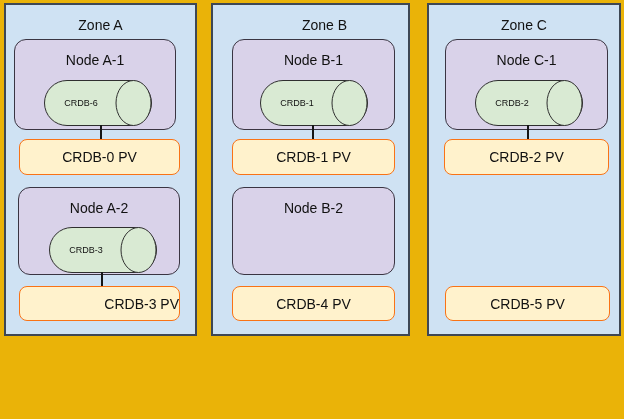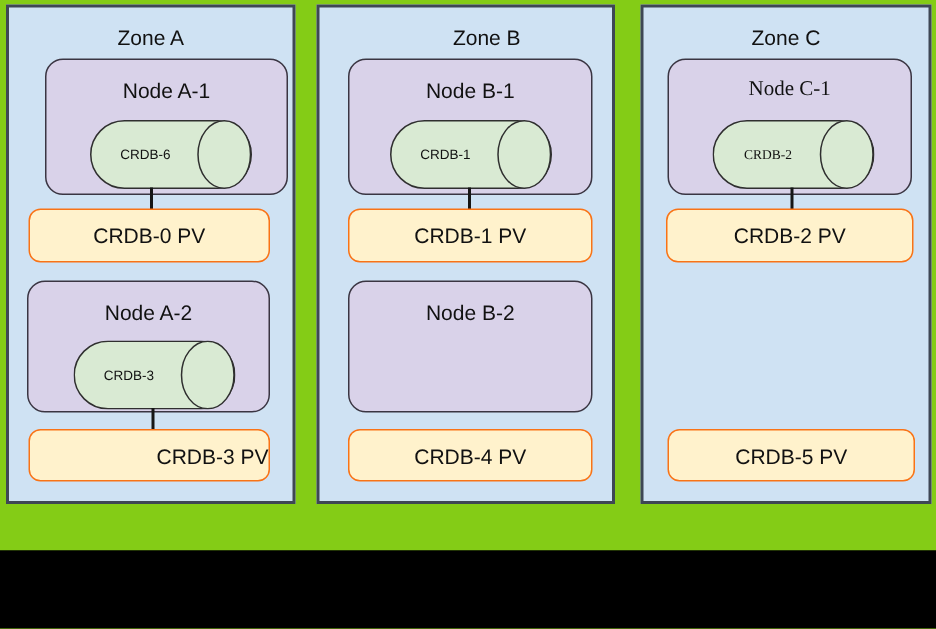--- a/index.html
+++ b/index.html
@@ -5,22 +5,22 @@
   html, body {
     margin: 0;
     padding: 0;
     background: #000000;
     font-family: "Liberation Sans", "DejaVu Sans", sans-serif;
     color: #111111;
   }
   #canvas {
     position: relative;
     width: 624px;
-    height: 367px;
-    background: #84cc16;
+    height: 419px;
+    background: #eab308;
     overflow: hidden;
   }
   .zone {
     position: absolute;
     top: 3px;
     height: 333px;
     background: #cfe2f3;
     border: 2px solid #3e4754;
     box-sizing: border-box;
   }
@@ -84,21 +84,21 @@
   }
 </style>
 </head>
 <body>
 
 <div id="canvas">
 
   <div class="zone" style="left:4px; width:193px;">
     <div class="zone-label">Zone A</div>
 
-    <div class="node" style="left:24px; top:34px; width:162px; height:91px;">
+    <div class="node" style="left:8px; top:34px; width:162px; height:91px;">
       <div class="node-label">Node A-1</div>
       <div class="cyl" style="left:29px; top:40px;">
         <svg width="108" height="46" viewBox="0 0 108 46">
           <rect x="0.5" y="0.5" width="107" height="45" rx="22.5" ry="22.5" fill="#d9ead3" stroke="#2f2f2f" stroke-width="1"></rect>
           <ellipse cx="89.5" cy="23" rx="17.5" ry="22.5" fill="#d9ead3" stroke="#2f2f2f" stroke-width="1"></ellipse>
         </svg>
         <div class="cyl-label">CRDB-6</div>
       </div>
     </div>
     <div class="connector" style="left:94px; top:120px; height:15px;"></div>
@@ -144,21 +144,21 @@
       <div class="node-label">Node B-2</div>
     </div>
     <div class="pv" style="left:19px; top:281px; width:163px; height:35px;align-items:center;">
       <span>CRDB-4 PV</span>
     </div>
   </div>
 
   <div class="zone" style="left:427px; width:194px;">
     <div class="zone-label">Zone C</div>
 
-    <div class="node" style="left:16px; top:34px; width:163px; height:91px;font-family:Liberation Serif, serif;">
+    <div class="node" style="left:16px; top:34px; width:163px; height:91px;">
       <div class="node-label">Node C-1</div>
       <div class="cyl" style="left:29px; top:40px;">
         <svg width="108" height="46" viewBox="0 0 108 46">
           <rect x="0.5" y="0.5" width="107" height="45" rx="22.5" ry="22.5" fill="#d9ead3" stroke="#2f2f2f" stroke-width="1"></rect>
           <ellipse cx="89.5" cy="23" rx="17.5" ry="22.5" fill="#d9ead3" stroke="#2f2f2f" stroke-width="1"></ellipse>
         </svg>
         <div class="cyl-label">CRDB-2</div>
       </div>
     </div>
     <div class="connector" style="left:98px; top:120px; height:15px;"></div>

